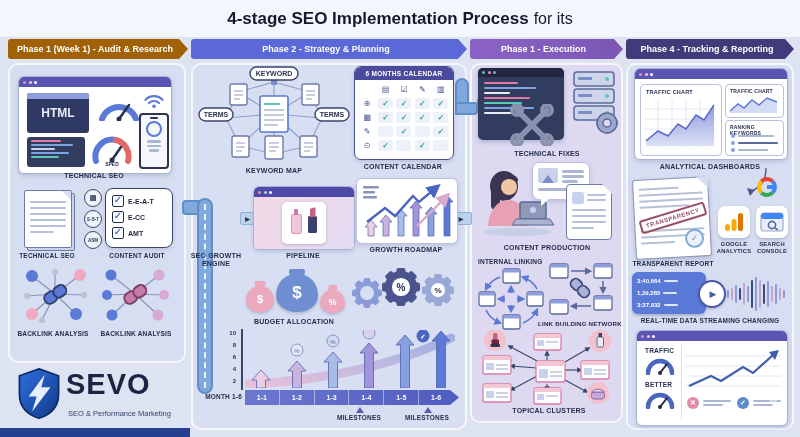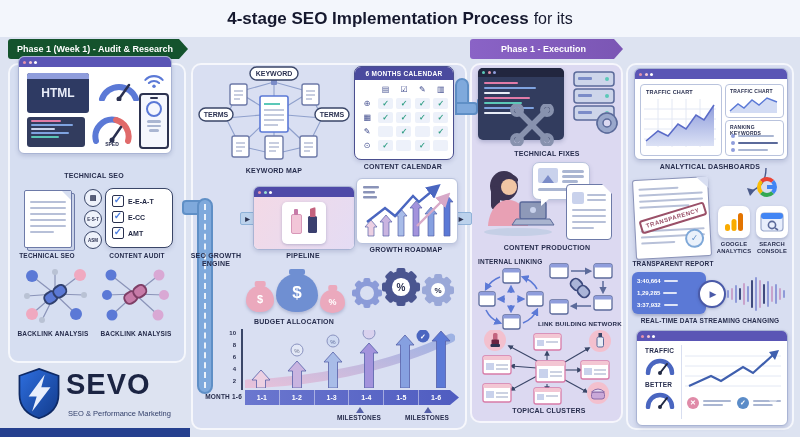--- a/index.html
+++ b/index.html
@@ -67,33 +67,39 @@
 </head>
 <body>
 
 <div class="stage">
 
   <div class="titlebar">
     <span class="t-main">4-stage SEO Implementation Process</span>
     <span class="t-mid">for its</span>
   </div>
 
-  <div class="ribbon" style="left:8px;width:180px;background:#14532d">
+  <div class="ribbon" style="left:8px;width:180px;background:#a16207">
       <span>Phase 1 (Week 1) - Audit &amp; Research</span>
+    </div>
+  <div class="ribbon" style="left:191px;width:276px;background:#5a68d8">
+      <span>Phase 2 - Strategy &amp; Planning</span>
     </div>
   <div class="ribbon" style="left:470px;width:153px;background:linear-gradient(90deg,#8a63c6,#7b56b4)">
       <span>Phase 1 - Execution</span>
+    </div>
+  <div class="ribbon" style="left:626px;width:168px;background:#403c7c">
+      <span>Phase 4 - Tracking &amp; Reporting</span>
     </div>
 
   <div class="panel" style="left:8px;width:178px;height:300px;background:#d6def1"></div>
   <div class="panel" style="left:191px;width:276px;height:367px;background:#d9dff2"></div>
   <div class="panel" style="left:470px;width:153px;height:360px;background:#dcd9f1"></div>
   <div class="panel" style="left:626px;width:168px;height:367px;background:#d8def1"></div>
 
-  <div class="win" style="left:18px;top:56px;width:152px;height:96px">
+  <div class="win" style="left:18px;top:76px;width:152px;height:96px">
     <div class="winh">
         <span class="dt" style="background:#e391ab"></span>
         <span class="dt" style="background:#f3c6d3"></span>
         <span class="dt" style="background:#fff"></span>
       </div>
     <div style="position:absolute;left:8px;top:16px;width:62px;height:40px;background:#2e3a63;border-radius:3px">
       <div style="height:6px;background:#8f9ddc;border-radius:3px 3px 0 0"></div>
       <div style="color:#e8ecf8;font-size:12px;font-weight:bold;text-align:center;margin-top:7px">HTML</div>
     </div>
     <svg style="position:absolute;left:78px;top:18px" width="44" height="26" viewBox="0 0 44 26">

